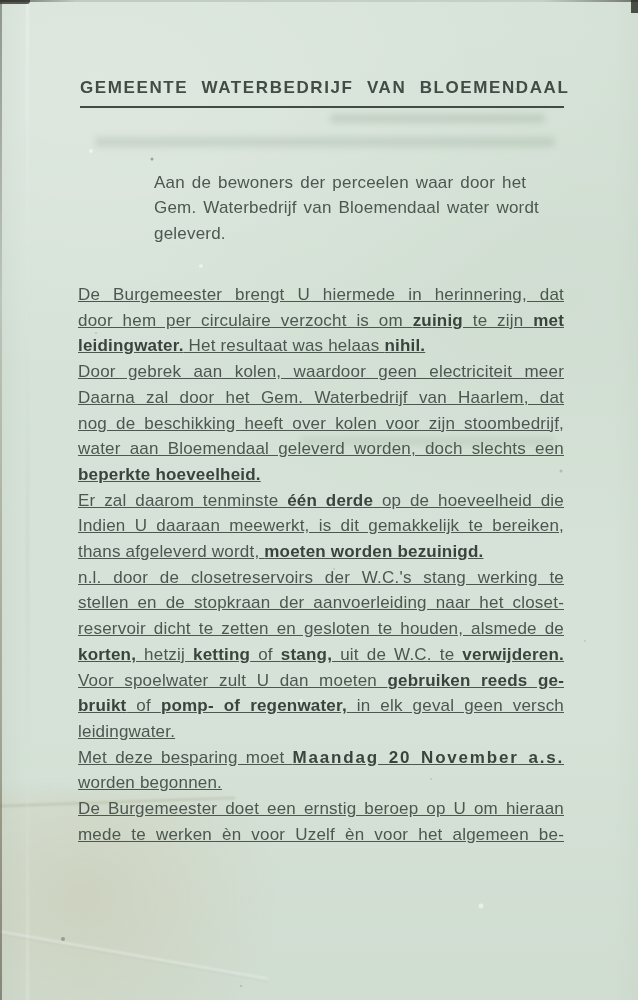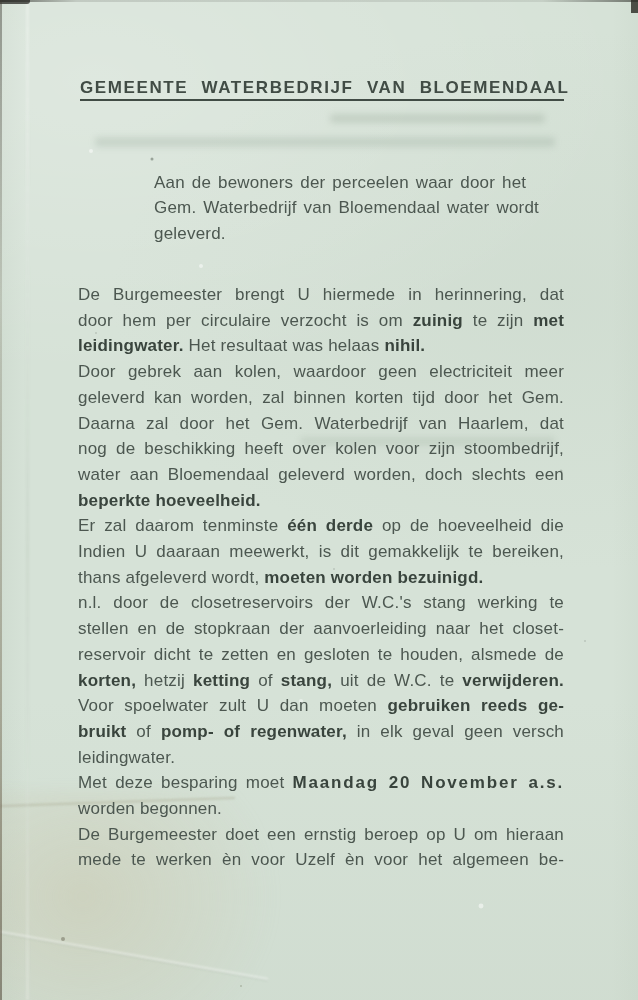--- a/index.html
+++ b/index.html
@@ -83,41 +83,41 @@
   .edge-top-right { position:absolute; right:0; top:0; width:7px; height:13px; background:rgba(40,40,34,0.80); pointer-events:none; }
   .edge-left {
     position:absolute; left:0; top:0; width:2px; height:100%; pointer-events:none;
     background: linear-gradient(180deg, rgba(60,58,50,0.45), rgba(90,80,60,0.18) 30%, rgba(100,85,60,0.40) 72%, rgba(80,70,55,0.55));
   }
 
   
   .masthead {
     position:absolute; left:80px; top:79px; width:484px;
     border-bottom:2px solid var(--rule, #414c45);
-    padding-bottom:1px;
+    padding-bottom:8px;
   }
   .masthead h1 {
     margin:0; font-size:17px; font-weight:bold; line-height:1.1;
     letter-spacing:1.6px; word-spacing:7px;
     color: var(--rule, #414c45);
     white-space:nowrap;
   }
   
   .salutation {
     position:absolute; left:154px; top:170px; width:420px;
     font-size:17px; line-height:25.4px; letter-spacing:0.2px; word-spacing:2px;
     color: var(--ink, #4c5750);
   }
   
   .body-text {
     position:absolute; left:78px; top:282px; width:486px;
     font-size:17px; line-height:25.7px; letter-spacing:0.2px;
     color: var(--ink, #4c5750);
   }
-  .body-text .line { text-align:left; }
+  .body-text .line { text-align:left;text-decoration:underline; }
   .body-text .line.just { text-align:justify; text-align-last:justify; }
   .body-text .b { font-weight:bold; color: var(--ink-bold, #39443d); }
   .body-text .sp { letter-spacing:1.8px; }
 </style>
 </head>
 <body>
 
 <div class="page">
 
   <div class="shade"></div>
@@ -143,21 +143,20 @@
     <div>Aan de bewoners der perceelen waar door het</div>
     <div>Gem. Waterbedrijf van Bloemendaal water wordt</div>
     <div>geleverd.</div>
   </div>
 
   <div class="body-text">
       <div class="line just"><span>De Burgemeester brengt U hiermede in herinnering, dat</span></div>
       <div class="line just"><span>door hem per circulaire verzocht is om </span><span class="b">zuinig</span><span> te zijn </span><span class="b">met</span></div>
       <div class="line"><span class="b">leidingwater.</span><span> Het resultaat was helaas </span><span class="b">nihil.</span></div>
       <div class="line just"><span>Door gebrek aan kolen, waardoor geen electriciteit meer</span></div>
-      <div class="line just"><span>geleverd kan worden, zal binnen korten tijd door het Gem.</span></div>
       <div class="line just"><span>Daarna zal door het Gem. Waterbedrijf van Haarlem, dat</span></div>
       <div class="line just"><span>nog de beschikking heeft over kolen voor zijn stoombedrijf,</span></div>
       <div class="line just"><span>water aan Bloemendaal geleverd worden, doch slechts een</span></div>
       <div class="line"><span class="b">beperkte hoeveelheid.</span></div>
       <div class="line just"><span>Er zal daarom tenminste </span><span class="b">één derde</span><span> op de hoeveelheid die</span></div>
       <div class="line just"><span>Indien U daaraan meewerkt, is dit gemakkelijk te bereiken,</span></div>
       <div class="line"><span>thans afgeleverd wordt, </span><span class="b">moeten worden bezuinigd.</span></div>
       <div class="line just"><span>n.l. door de closetreservoirs der W.C.'s stang werking te</span></div>
       <div class="line just"><span>stellen en de stopkraan der aanvoerleiding naar het closet-</span></div>
       <div class="line just"><span>reservoir dicht te zetten en gesloten te houden, alsmede de</span></div>

